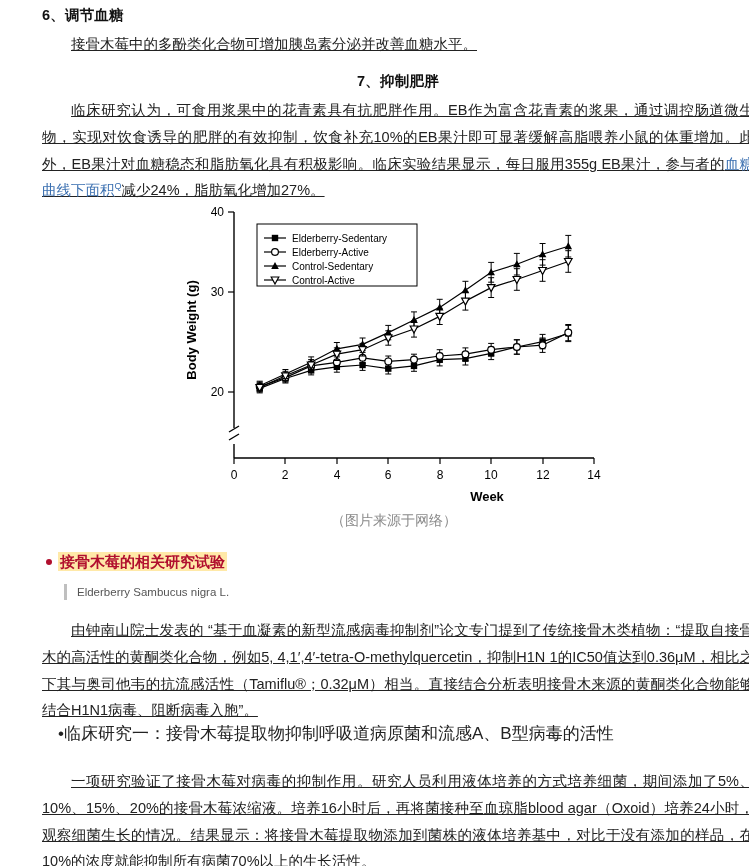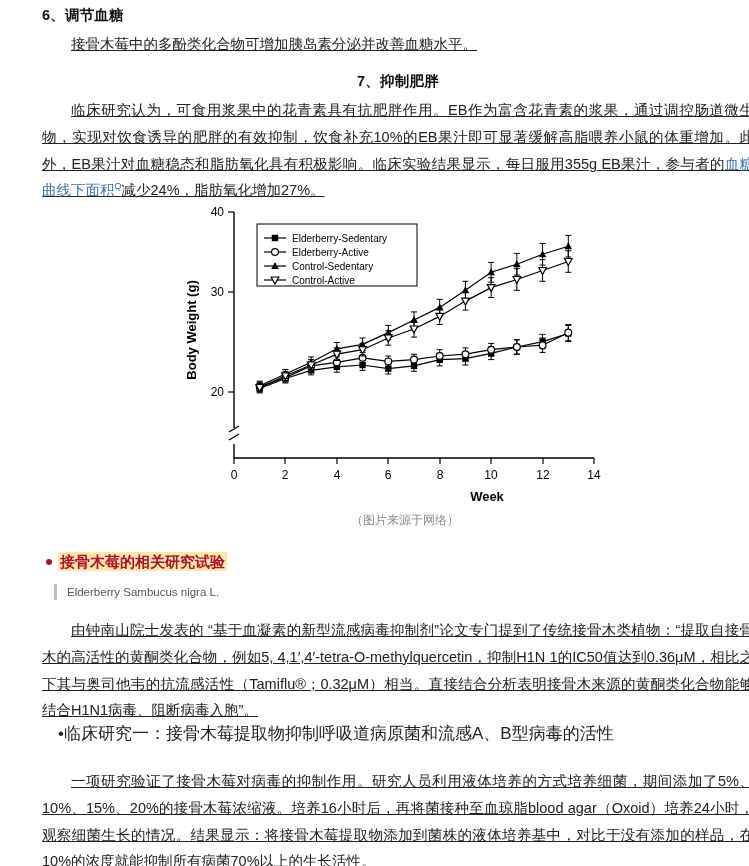--- a/index.html
+++ b/index.html
@@ -61,25 +61,25 @@
   
   .chart-wrap {
     position: absolute;
     left: 150px;
     top: 200px;
     width: 430px;
     height: 310px;
   }
   .chart-caption {
     position: absolute;
-    left: 16px;
+    left: 5px;
     top: 312px;
     width: 430px;
     text-align: center;
-    font-size: 12px;
+    font-size: 14px;
     color: #8a8a8a;
   }
 
   
   .hl-head {
     position: absolute;
     left: 22px;
     top: 553px;
     font-size: 15px;
     font-weight: bold;
@@ -94,21 +94,21 @@
     vertical-align: middle;
     margin-right: 6px;
     margin-top: -3px;
   }
   .hl-head .hl-text {
     background: #ffe9a8;
     padding: 1px 2px;
   }
   .quote-line {
     position: absolute;
-    left: 30px;
+    left: 40px;
     top: 584px;
     width: 400px;
     font-size: 11.5px;
     color: #555;
     padding-left: 10px;
     border-left: 3px solid #bfbfbf;
     line-height: 1.4;
   }
 
   #b3 { position: absolute; left: 18px; top: 617px; width: 712px; }

